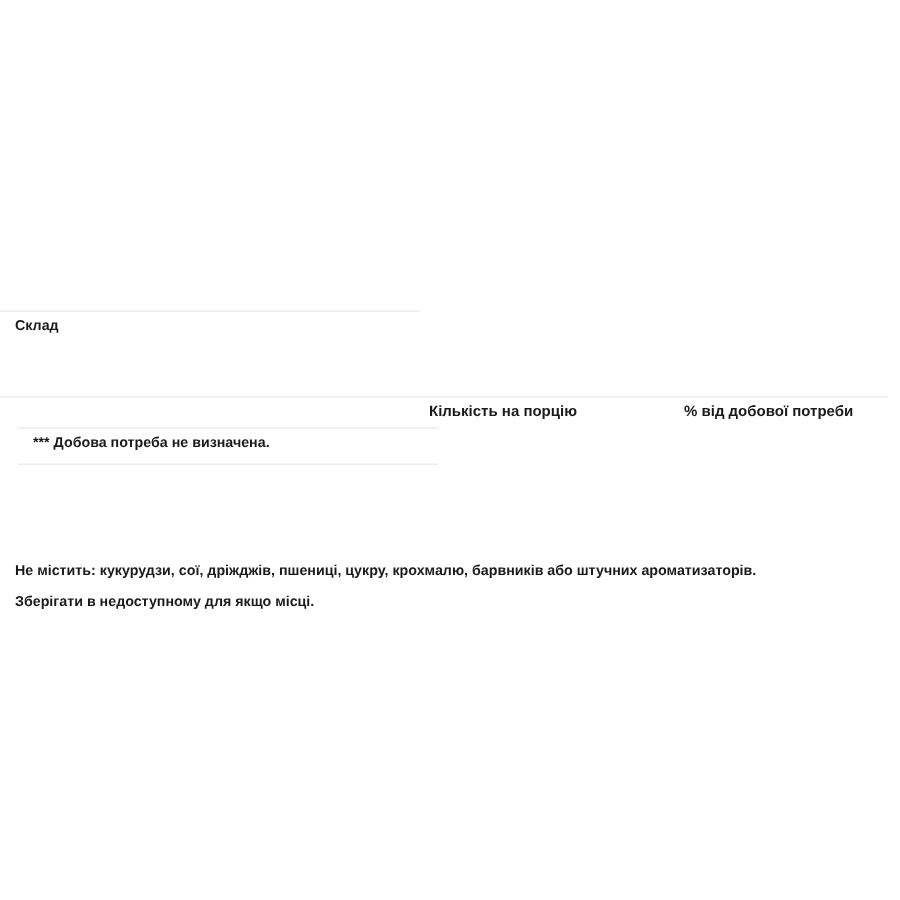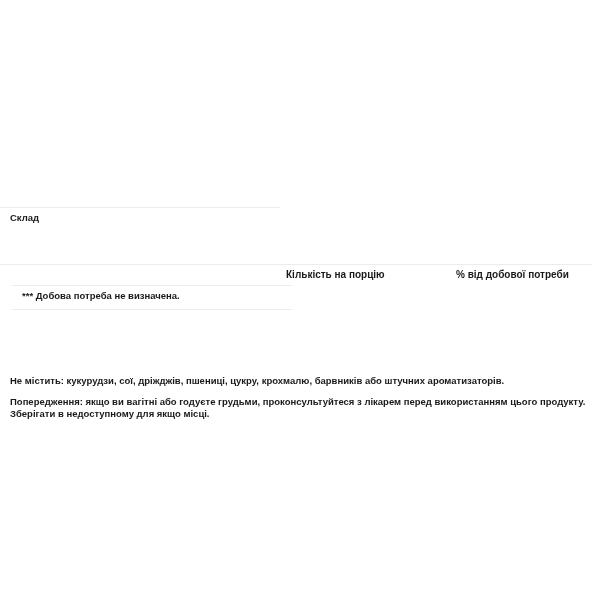--- a/index.html
+++ b/index.html
@@ -85,15 +85,14 @@
     <span class="cell c2">Кількість на порцію</span>
     <span class="cell c3">% від добової потреби</span>
   </div>
   <div class="footnote-row">
     <span class="cell c1">*** Добова потреба не визначена.</span>
   </div>
 </div>
 
 <div class="notes">
   <p>Не містить: кукурудзи, сої, дріжджів, пшениці, цукру, крохмалю, барвників або штучних ароматизаторів.</p>
-  <p style="margin-bottom:0">Попередження: якщо ви вагітні або годуєте грудьми, проконсультуйтеся з лікарем перед використанням цього продукту.</p>
   <p>Зберігати в недоступному для якщо місці.</p>
 </div>
 
 </body></html>

